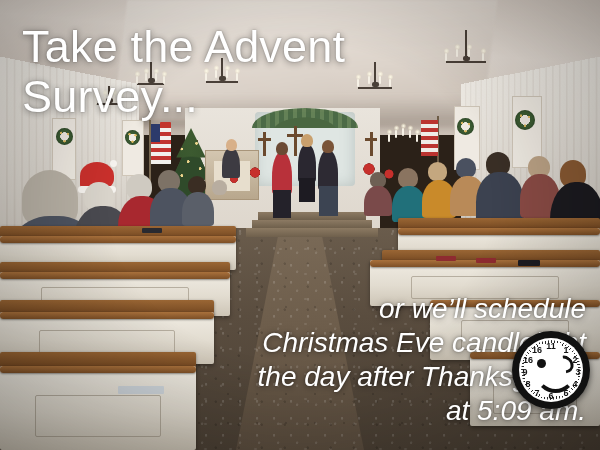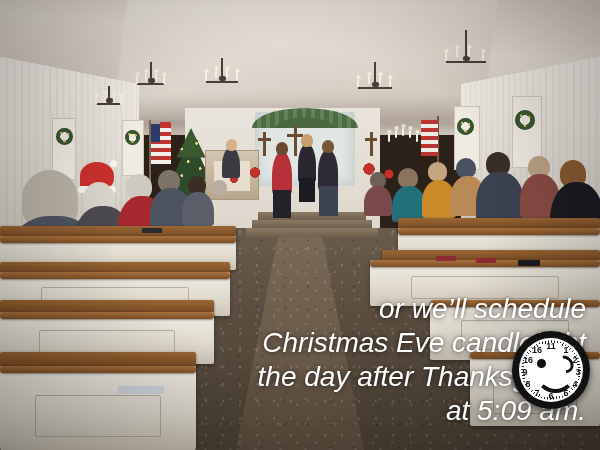--- a/index.html
+++ b/index.html
@@ -379,20 +379,22 @@
 
     <div style="position:absolute;left:436px;top:256px;width:20px;height:5px;background:#8e2b30;border-radius:1px;"></div>
     <div style="position:absolute;left:476px;top:258px;width:20px;height:5px;background:#8e2b30;border-radius:1px;"></div>
     <div style="position:absolute;left:518px;top:260px;width:22px;height:6px;background:#1d1c22;border-radius:1px;"></div>
     <div style="position:absolute;left:142px;top:228px;width:20px;height:5px;background:#2a2a30;border-radius:1px;"></div>
     <div style="position:absolute;left:118px;top:386px;width:46px;height:8px;background:#cfd6dc;border-radius:1px;"></div>
 
     <div class="vignette"></div>
   </div>
 
+  <div class="headline">Take the Advent
+Survey...</div>
 
   <div class="bottomtext">or we’ll schedule
 Christmas Eve candlelight
 the day after Thanksgiving
 at 5:09 am.</div>
 
   <div class="clock">
     <div class="clock-face">
       <div class="clock-ticks"></div>
       <div class="num" style="left:25px;top:3px;">11</div>

